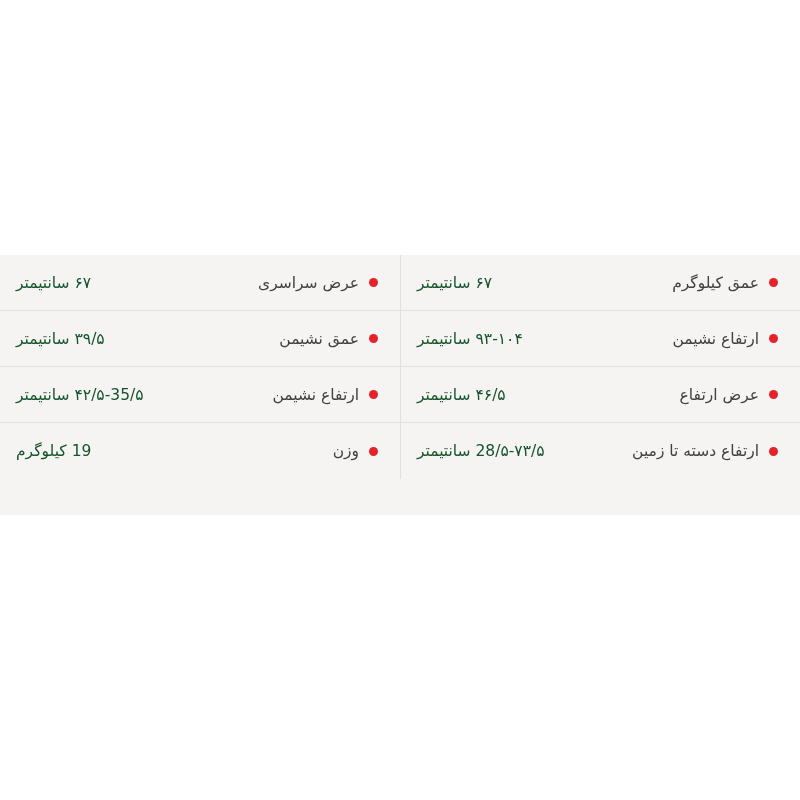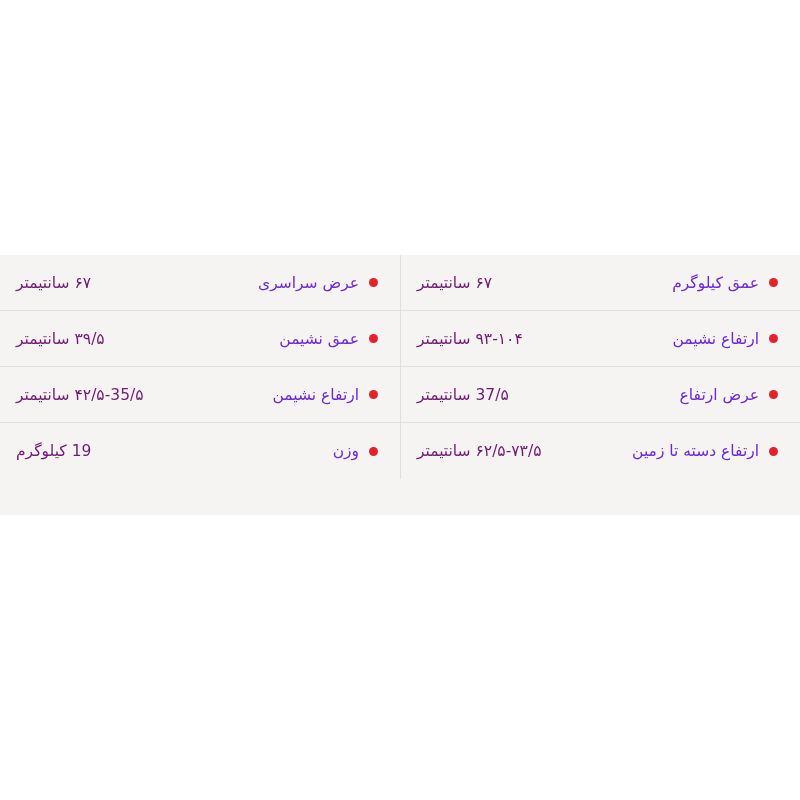--- a/index.html
+++ b/index.html
@@ -61,28 +61,28 @@
   .bullet {
     width: 9px;
     height: 9px;
     border-radius: 50%;
     background: #e3222b;
     flex: 0 0 auto;
     margin-left: 10px;
   }
 
   .spec-label {
-    color: #6d28d9;
+    color: #404040;
     font-size: 15.5px;
     white-space: nowrap;
     flex: 0 0 auto;
   }
 
   .spec-value {
-    color: #701a75;
+    color: #14532d;
     font-size: 15.5px;
     white-space: nowrap;
     margin-right: auto;
     padding-right: 14px;
     direction: rtl;
   }
 </style>
 </head>
 <body>
 
@@ -96,26 +96,26 @@
         <span class="spec-value">۶۷ سانتیمتر</span>
       </div>
       <div class="spec-row">
         <span class="bullet"></span>
         <span class="spec-label">ارتفاع نشیمن</span>
         <span class="spec-value">۹۳-۱۰۴ سانتیمتر</span>
       </div>
       <div class="spec-row">
         <span class="bullet"></span>
         <span class="spec-label">عرض ارتفاع</span>
-        <span class="spec-value">37/۵ سانتیمتر</span>
+        <span class="spec-value">۴۶/۵ سانتیمتر</span>
       </div>
       <div class="spec-row last">
         <span class="bullet"></span>
         <span class="spec-label">ارتفاع دسته تا زمین</span>
-        <span class="spec-value">۶۲/۵-۷۳/۵ سانتیمتر</span>
+        <span class="spec-value">28/۵-۷۳/۵ سانتیمتر</span>
       </div>
     </div>
 
     <div class="spec-col left-col">
       <div class="spec-row">
         <span class="bullet"></span>
         <span class="spec-label">عرض سراسری</span>
         <span class="spec-value">۶۷ سانتیمتر</span>
       </div>
       <div class="spec-row">

